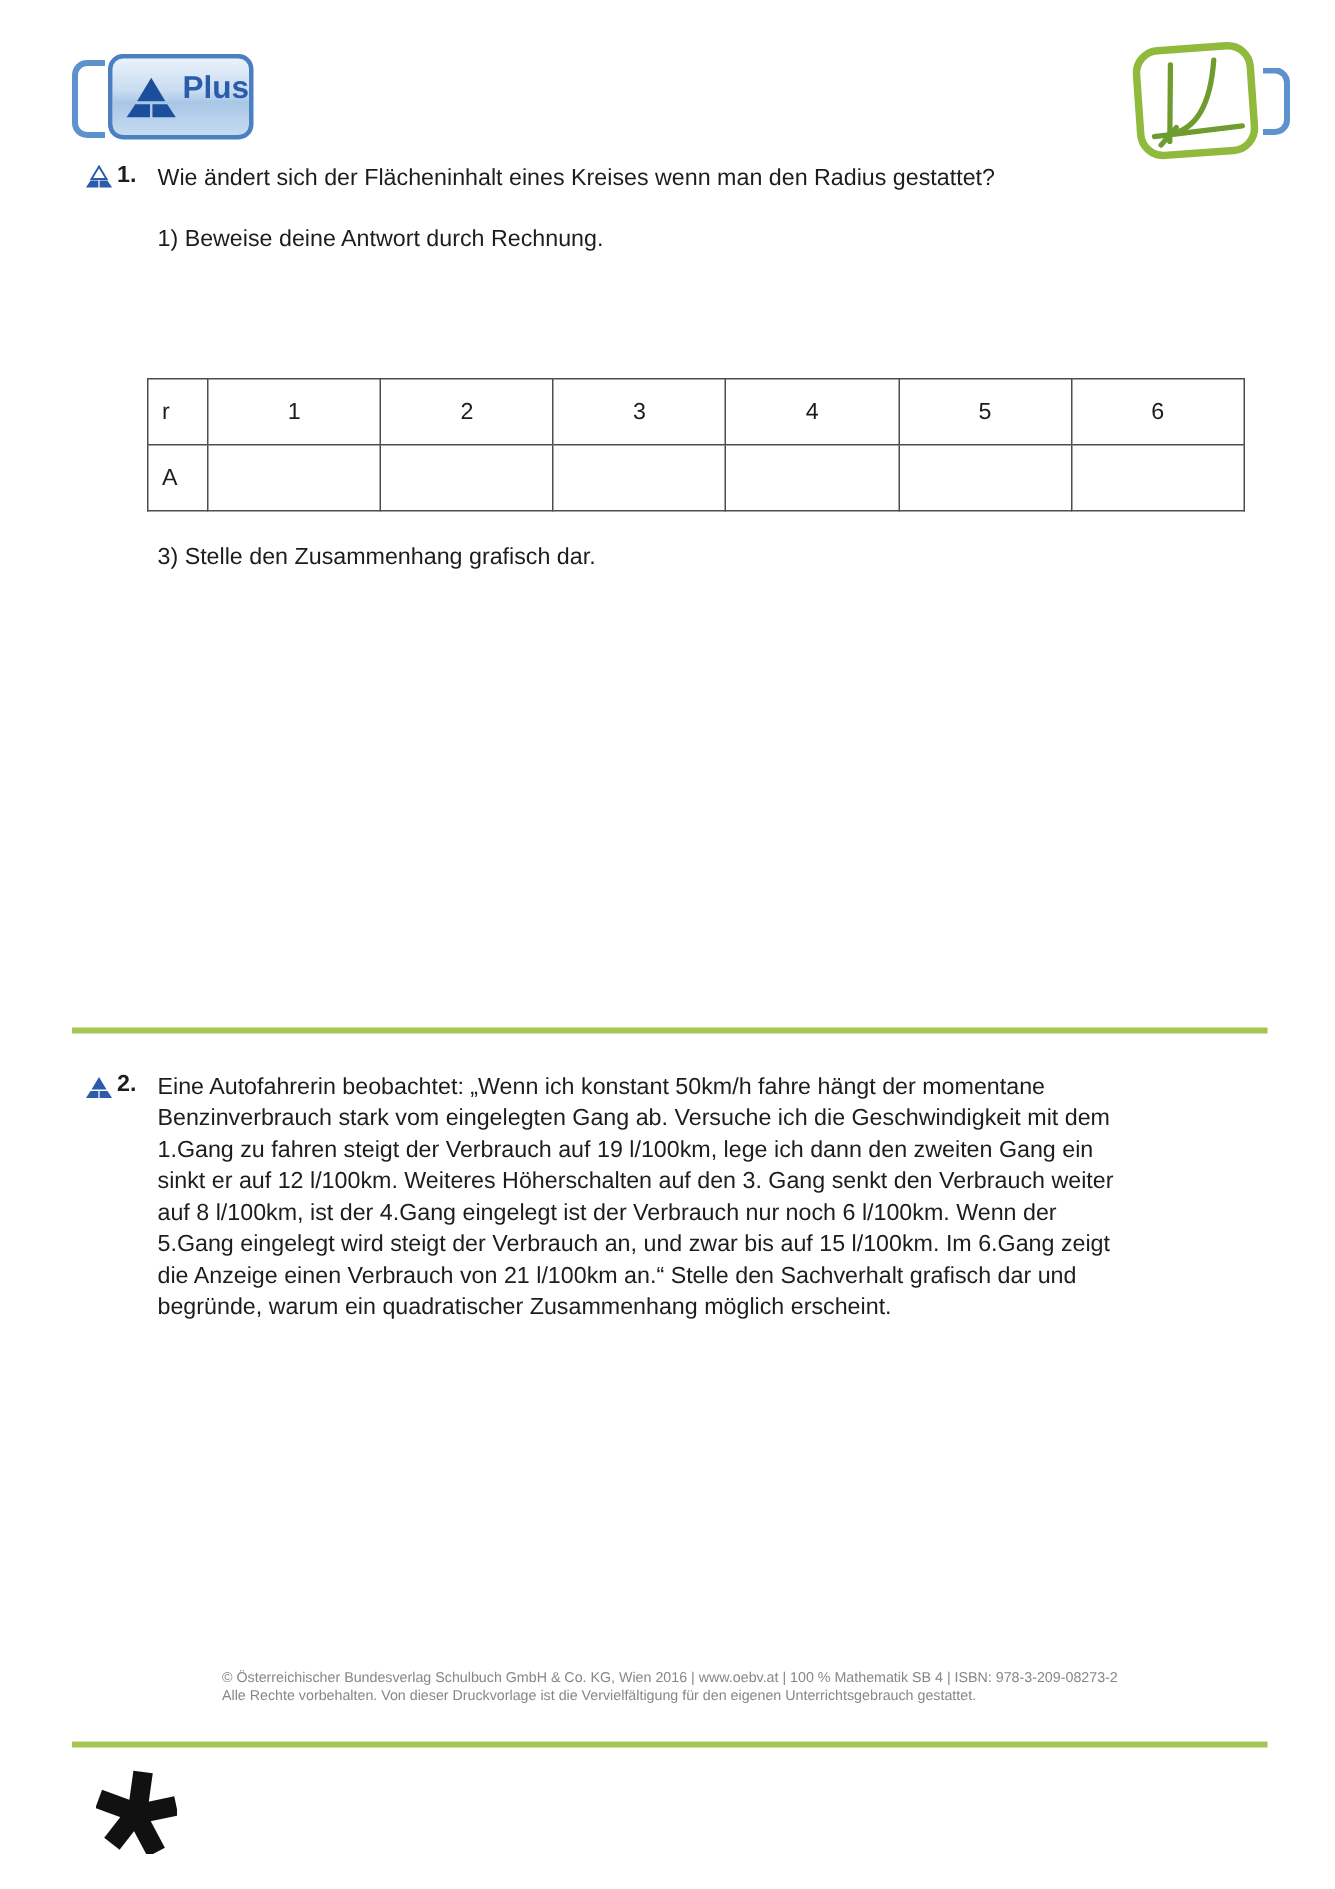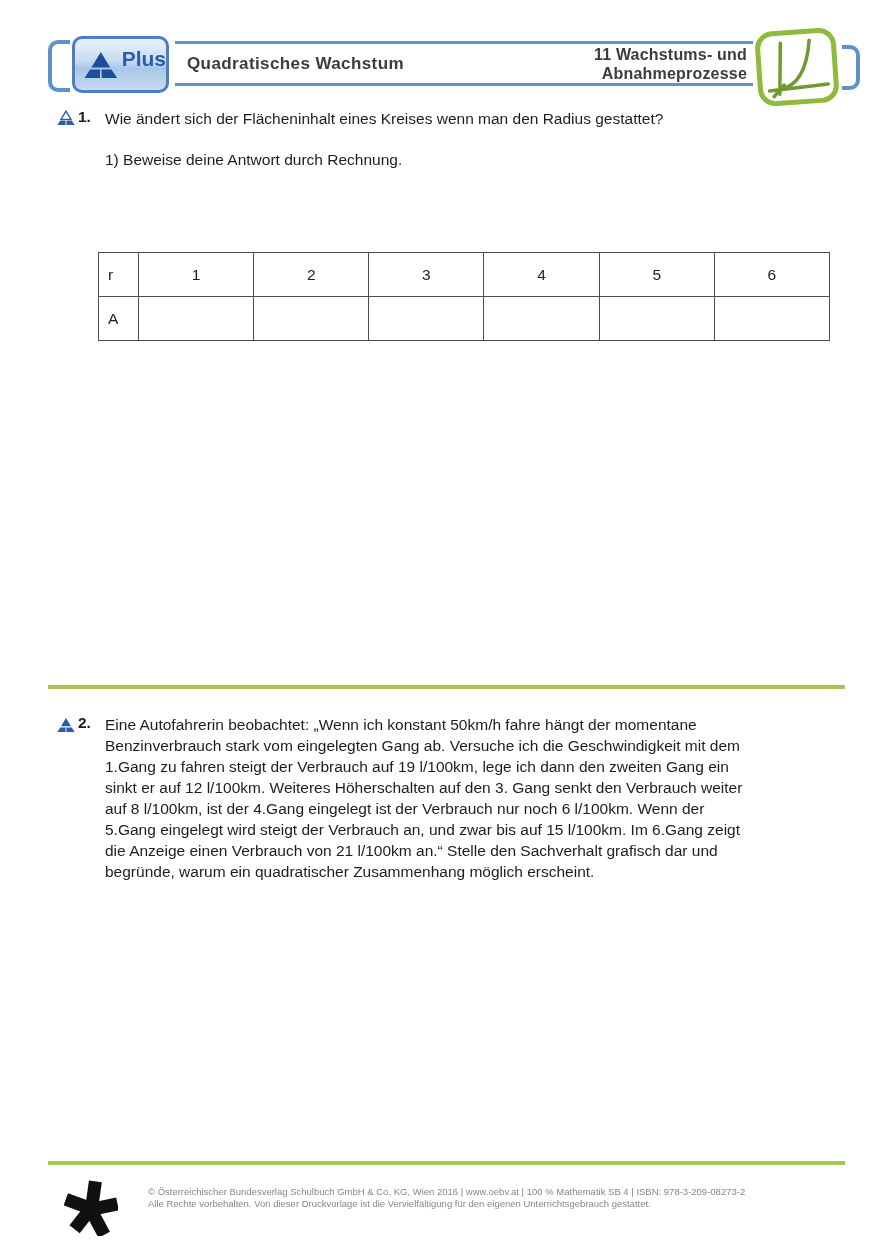--- a/index.html
+++ b/index.html
@@ -56,47 +56,40 @@
   .r-table td {
     border:1.5px solid #4d4d4d; height:44px; font-size:15.5px; color:#1d1d1b;
     text-align:center; vertical-align:middle;
   }
   .r-table td.label-col { width:40px; text-align:left; padding-left:9px; }
 
   
   .green-divider { position:absolute; left:48px; width:797px; height:4px; background:#a6c654; }
   .footer-logo { position:absolute; left:64px; top:1178px; }
   .footer-text {
-    position:absolute; left:148px; top:1186px; width:700px;
+    position:absolute; left:148px; top:1113px; width:700px;
     font-size:9.5px; line-height:11.5px; color:#878787;
   }
 </style>
 </head>
 <body>
 
 <div class="page">
 
   <div class="hdr-bracket-l"></div>
 
   <div class="plus-logo">
     <svg width="44" height="38" viewBox="0 0 46 36">
       <polygon points="23,2 34.5,21 11.5,21" fill="#1b4f9c"></polygon>
       <polygon points="10,23.5 22,23.5 22,34 3,34" fill="#1b4f9c"></polygon>
       <polygon points="24,23.5 36,23.5 43,34 24,34" fill="#1b4f9c"></polygon>
     </svg>
     <span class="plus-word">Plus</span>
   </div>
 
-  <div class="hdr-band">
-    <div class="hdr-title">Quadratisches Wachstum</div>
-    <div class="hdr-chapter">
-      <div>11  Wachstums- und</div>
-      <div>Abnahmeprozesse</div>
-    </div>
-  </div>
 
   <div class="curve-badge">
     <svg width="98" height="84" viewBox="0 0 98 84">
       <g transform="rotate(-4 49 42)">
         <rect x="10" y="7" width="76" height="70" rx="15" fill="none" stroke="#8fba3c" stroke-width="5"></rect>
         <line x1="33" y1="17" x2="29" y2="68" stroke="#6f9c2e" stroke-width="3.5" stroke-linecap="round"></line>
         <line x1="19" y1="64" x2="78" y2="61" stroke="#6f9c2e" stroke-width="3.5" stroke-linecap="round"></line>
         <path d="M 30 63 C 48 61 58 44 62 16" fill="none" stroke="#6f9c2e" stroke-width="3.5" stroke-linecap="round"></path>
         <line x1="23" y1="70" x2="34" y2="59" stroke="#6f9c2e" stroke-width="3.5" stroke-linecap="round"></line>
       </g>
@@ -132,20 +125,21 @@
         <td></td>
         <td></td>
         <td></td>
         <td></td>
         <td></td>
         <td></td>
       </tr>
     </tbody>
   </table>
 
+  <div class="q-text" style="top:361px;">3) Stelle den Zusammenhang grafisch dar.</div>
 
   <div class="green-divider" style="top:685px;"></div>
 
   <div class="q-marker" style="left:56px; top:717px;">
     <svg width="20" height="16" viewBox="0 0 46 36">
       <polygon points="23,2 34.5,21 11.5,21" fill="#2a5caa"></polygon>
       <polygon points="10,23.5 22,23.5 22,34 3,34" fill="#2a5caa"></polygon>
       <polygon points="24,23.5 36,23.5 43,34 24,34" fill="#2a5caa"></polygon>
     </svg>
   </div>

